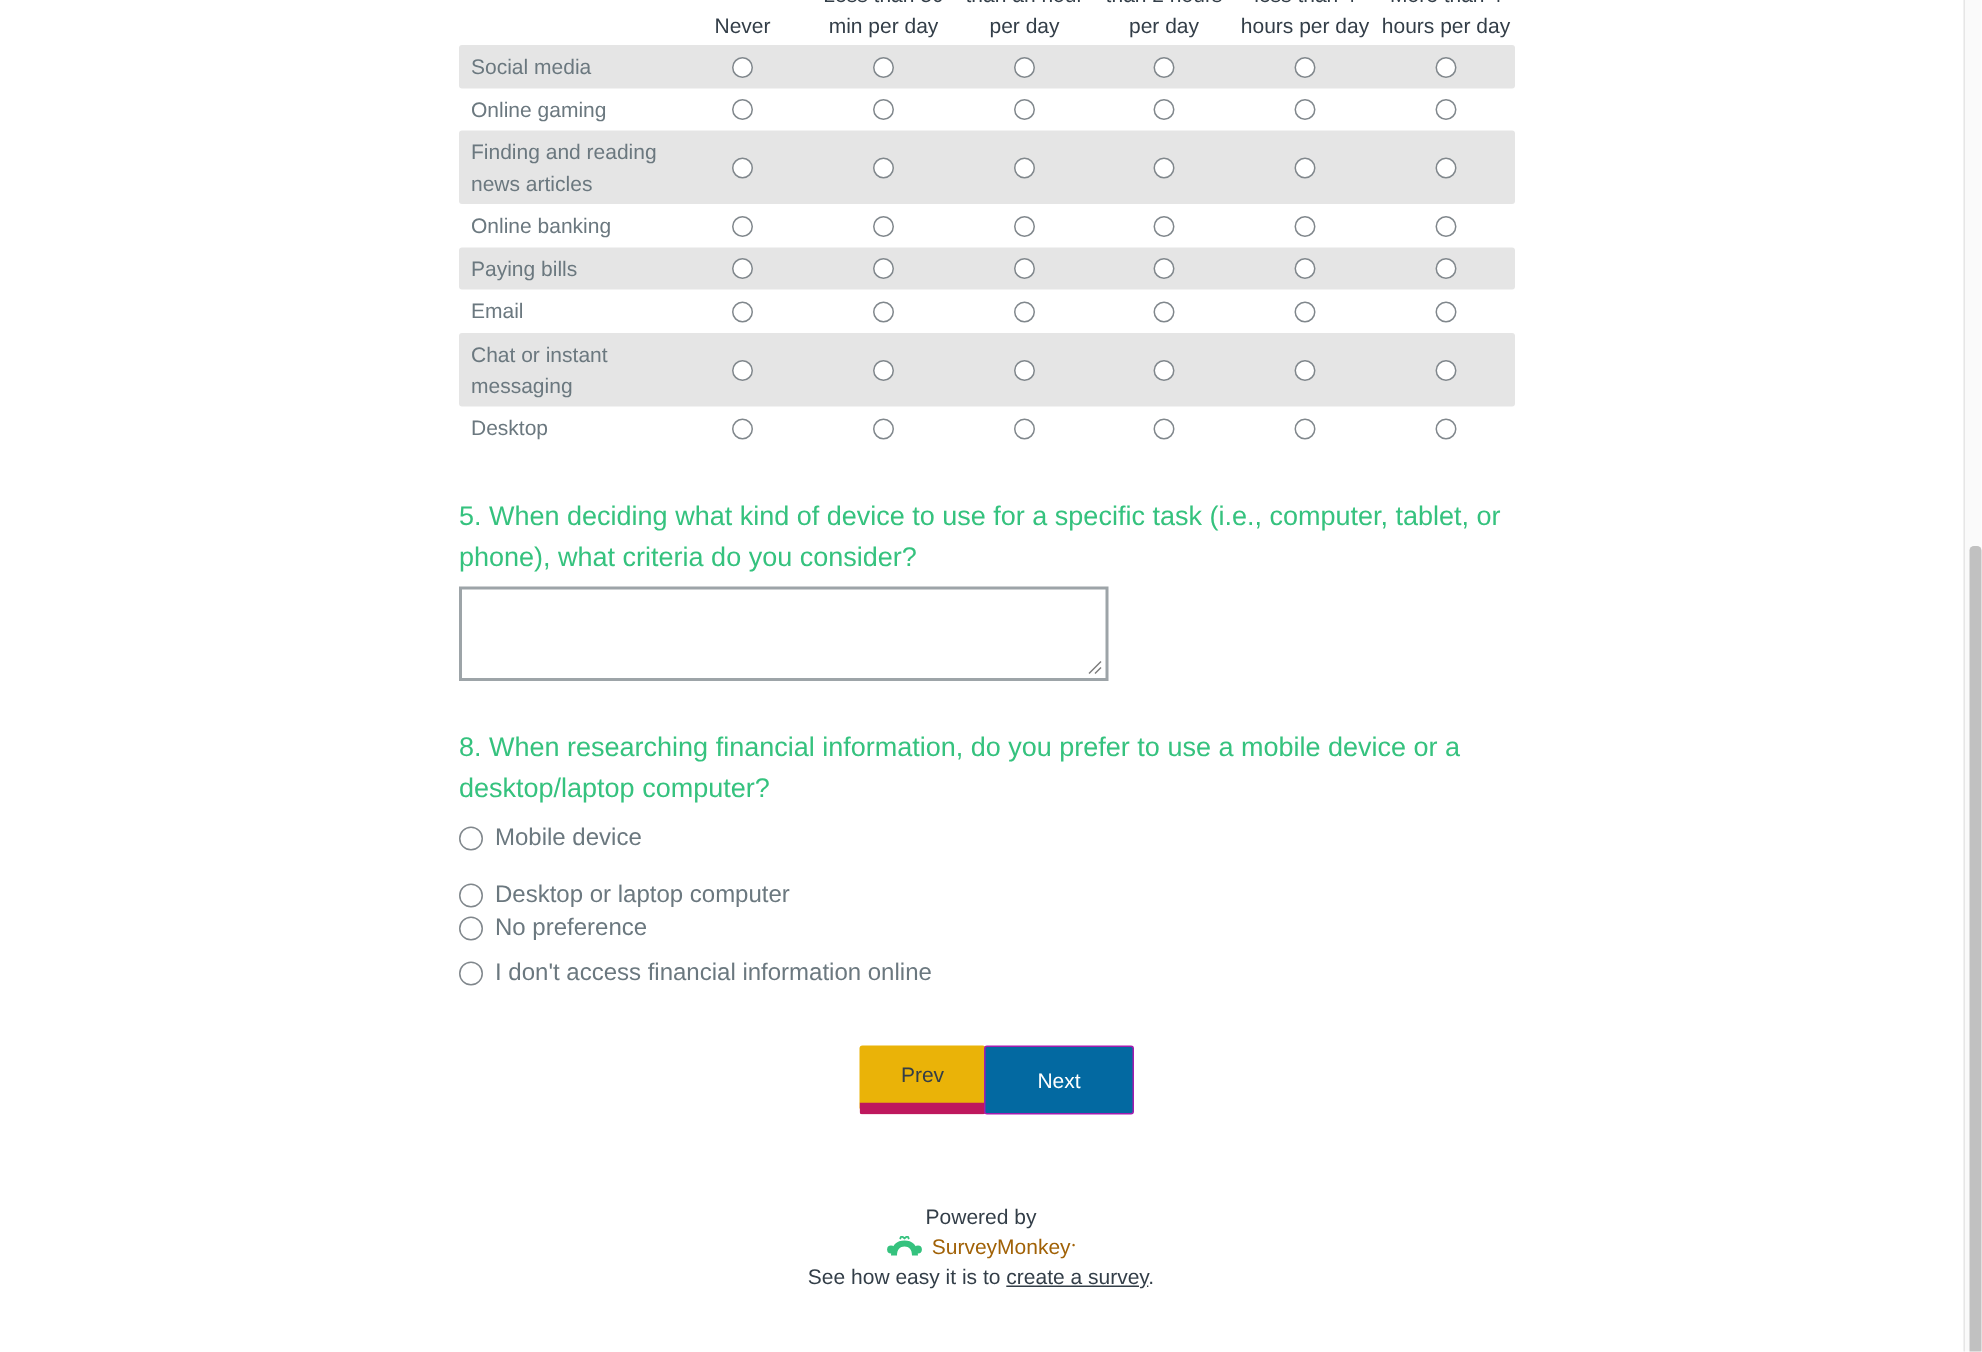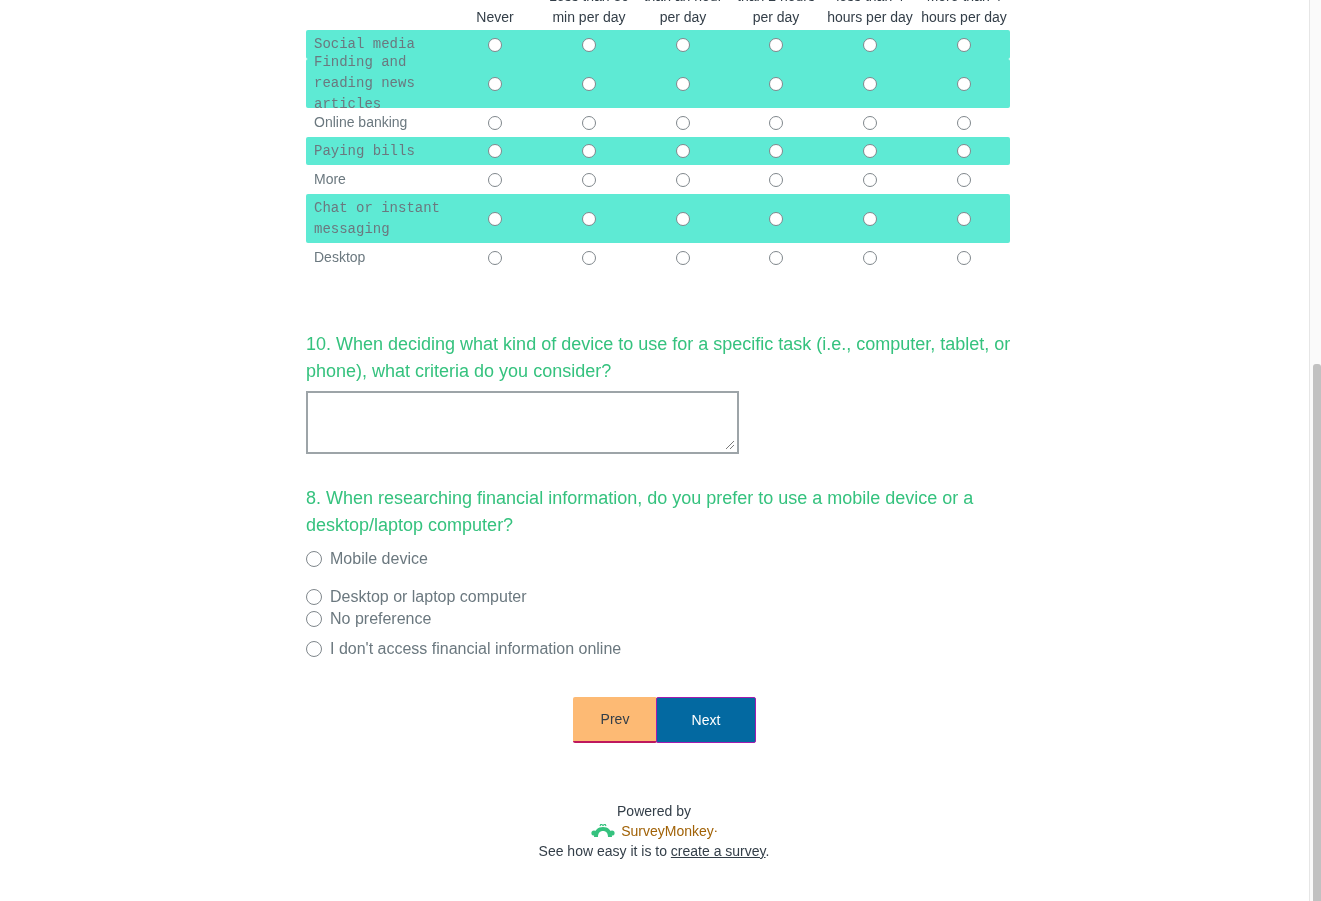--- a/index.html
+++ b/index.html
@@ -13,21 +13,21 @@
 
     
     .matrix { position: absolute; left: 306px; top: -30px; width: 704px; }
     .mx-header { position: relative; height: 60px; }
     .mx-col-head {
       position: absolute; top: 0; width: 94px; text-align: center;
       font-size: 14px; line-height: 21px; color: #333e48;
       display: flex; flex-direction: column; justify-content: flex-end; height: 58px;
     }
     .mx-row { position: relative; display: flex; align-items: center; border-radius: 2px; }
-    .mx-row.shaded { background: #5eead4; font-family: Liberation Mono, monospace; }
+    .mx-row.shaded { background: #e5e5e5; }
     .mx-row .label {
       width: 150px; padding-left: 8px; font-size: 14px; line-height: 21px;
       color: #6b787f; box-sizing: border-box;
     }
     .mx-cell { position: absolute; top: 0; bottom: 0; width: 94px; display: flex; align-items: center; justify-content: center; }
     .radio {
       width: 14px; height: 14px; border-radius: 50%;
       border: 1px solid #80878c; background: #fff; box-sizing: border-box; display: inline-block;
     }
 
@@ -48,21 +48,21 @@
 
     .opt { position: absolute; left: 306px; display: flex; align-items: center; font-size: 16px; color: #6b787f; }
     .opt .radio { width: 16px; height: 16px; margin-right: 8px; border-color: #80878c; }
 
     
     .btn {
       position: absolute; top: 697px; height: 46px; box-sizing: border-box;
       display: flex; align-items: center; justify-content: center;
       font-size: 14px; border-radius: 2px; cursor: pointer;
     }
-    .btn-prev { left: 573px; width: 84px; background: #fdba74; color: #333e48; border-bottom: 2px solid #be185d; }
+    .btn-prev { left: 573px; width: 84px; background: #eab308; color: #333e48; border-bottom: 8px solid #be185d; }
     .btn-next { left: 656px; width: 100px; background: #0369a1; color: #ffffff; border: 1px solid #a21caf; }
 
     
     .footer { position: absolute; left: 500px; top: 801px; width: 308px; text-align: center; font-size: 14px; color: #333e48; }
     .footer .powered { line-height: 20px; }
     .footer .brand { display: flex; align-items: center; justify-content: center; height: 20px; color: #a16207; font-size: 14px; }
     .footer .brand svg { margin-right: 6px; }
     .footer .brand .tm { font-size: 6px; vertical-align: super; margin-left: 1px; }
     .footer .cta { line-height: 20px; }
     .footer a { color: #333e48; text-decoration: underline; }
@@ -117,20 +117,41 @@
           <div class="mx-cell" style="left: 423px;">
             <span class="radio"></span>
           </div>
           <div class="mx-cell" style="left: 517px;">
             <span class="radio"></span>
           </div>
           <div class="mx-cell" style="left: 611px;">
             <span class="radio"></span>
           </div>
         </div>
+        <div class="mx-row" style="height: 28px;">
+          <div class="label">Online gaming</div>
+          <div class="mx-cell" style="left: 142px;">
+            <span class="radio"></span>
+          </div>
+          <div class="mx-cell" style="left: 236px;">
+            <span class="radio"></span>
+          </div>
+          <div class="mx-cell" style="left: 330px;">
+            <span class="radio"></span>
+          </div>
+          <div class="mx-cell" style="left: 423px;">
+            <span class="radio"></span>
+          </div>
+          <div class="mx-cell" style="left: 517px;">
+            <span class="radio"></span>
+          </div>
+          <div class="mx-cell" style="left: 611px;">
+            <span class="radio"></span>
+          </div>
+        </div>
         <div class="mx-row shaded" style="height: 49px;">
           <div class="label">Finding and reading news articles</div>
           <div class="mx-cell" style="left: 142px;">
             <span class="radio"></span>
           </div>
           <div class="mx-cell" style="left: 236px;">
             <span class="radio"></span>
           </div>
           <div class="mx-cell" style="left: 330px;">
             <span class="radio"></span>
@@ -181,21 +202,21 @@
             <span class="radio"></span>
           </div>
           <div class="mx-cell" style="left: 517px;">
             <span class="radio"></span>
           </div>
           <div class="mx-cell" style="left: 611px;">
             <span class="radio"></span>
           </div>
         </div>
         <div class="mx-row" style="height: 29px;">
-          <div class="label">More</div>
+          <div class="label">Email</div>
           <div class="mx-cell" style="left: 142px;">
             <span class="radio"></span>
           </div>
           <div class="mx-cell" style="left: 236px;">
             <span class="radio"></span>
           </div>
           <div class="mx-cell" style="left: 330px;">
             <span class="radio"></span>
           </div>
           <div class="mx-cell" style="left: 423px;">
@@ -246,21 +267,21 @@
           <div class="mx-cell" style="left: 517px;">
             <span class="radio"></span>
           </div>
           <div class="mx-cell" style="left: 611px;">
             <span class="radio"></span>
           </div>
         </div>
       </div>
   </div>
 
-  <div class="q-title" style="top:331px">10. When deciding what kind of device to use for a specific task (i.e., computer, tablet, or phone), what criteria do you consider?</div>
+  <div class="q-title" style="top:331px">5. When deciding what kind of device to use for a specific task (i.e., computer, tablet, or phone), what criteria do you consider?</div>
   <div class="textarea-wrap">
     <textarea style=""></textarea>
     <svg class="resize-grip" viewBox="0 0 10 10">
       <line x1="1" y1="9" x2="9" y2="1" stroke="#7a7a7a" stroke-width="1"></line>
       <line x1="5" y1="9" x2="9" y2="5" stroke="#7a7a7a" stroke-width="1"></line>
     </svg>
   </div>
 
   <div class="q-title" style="top:485px">8. When researching financial information, do you prefer to use a mobile device or a desktop/laptop computer?</div>
   <div class="opt" style="top:550px">

